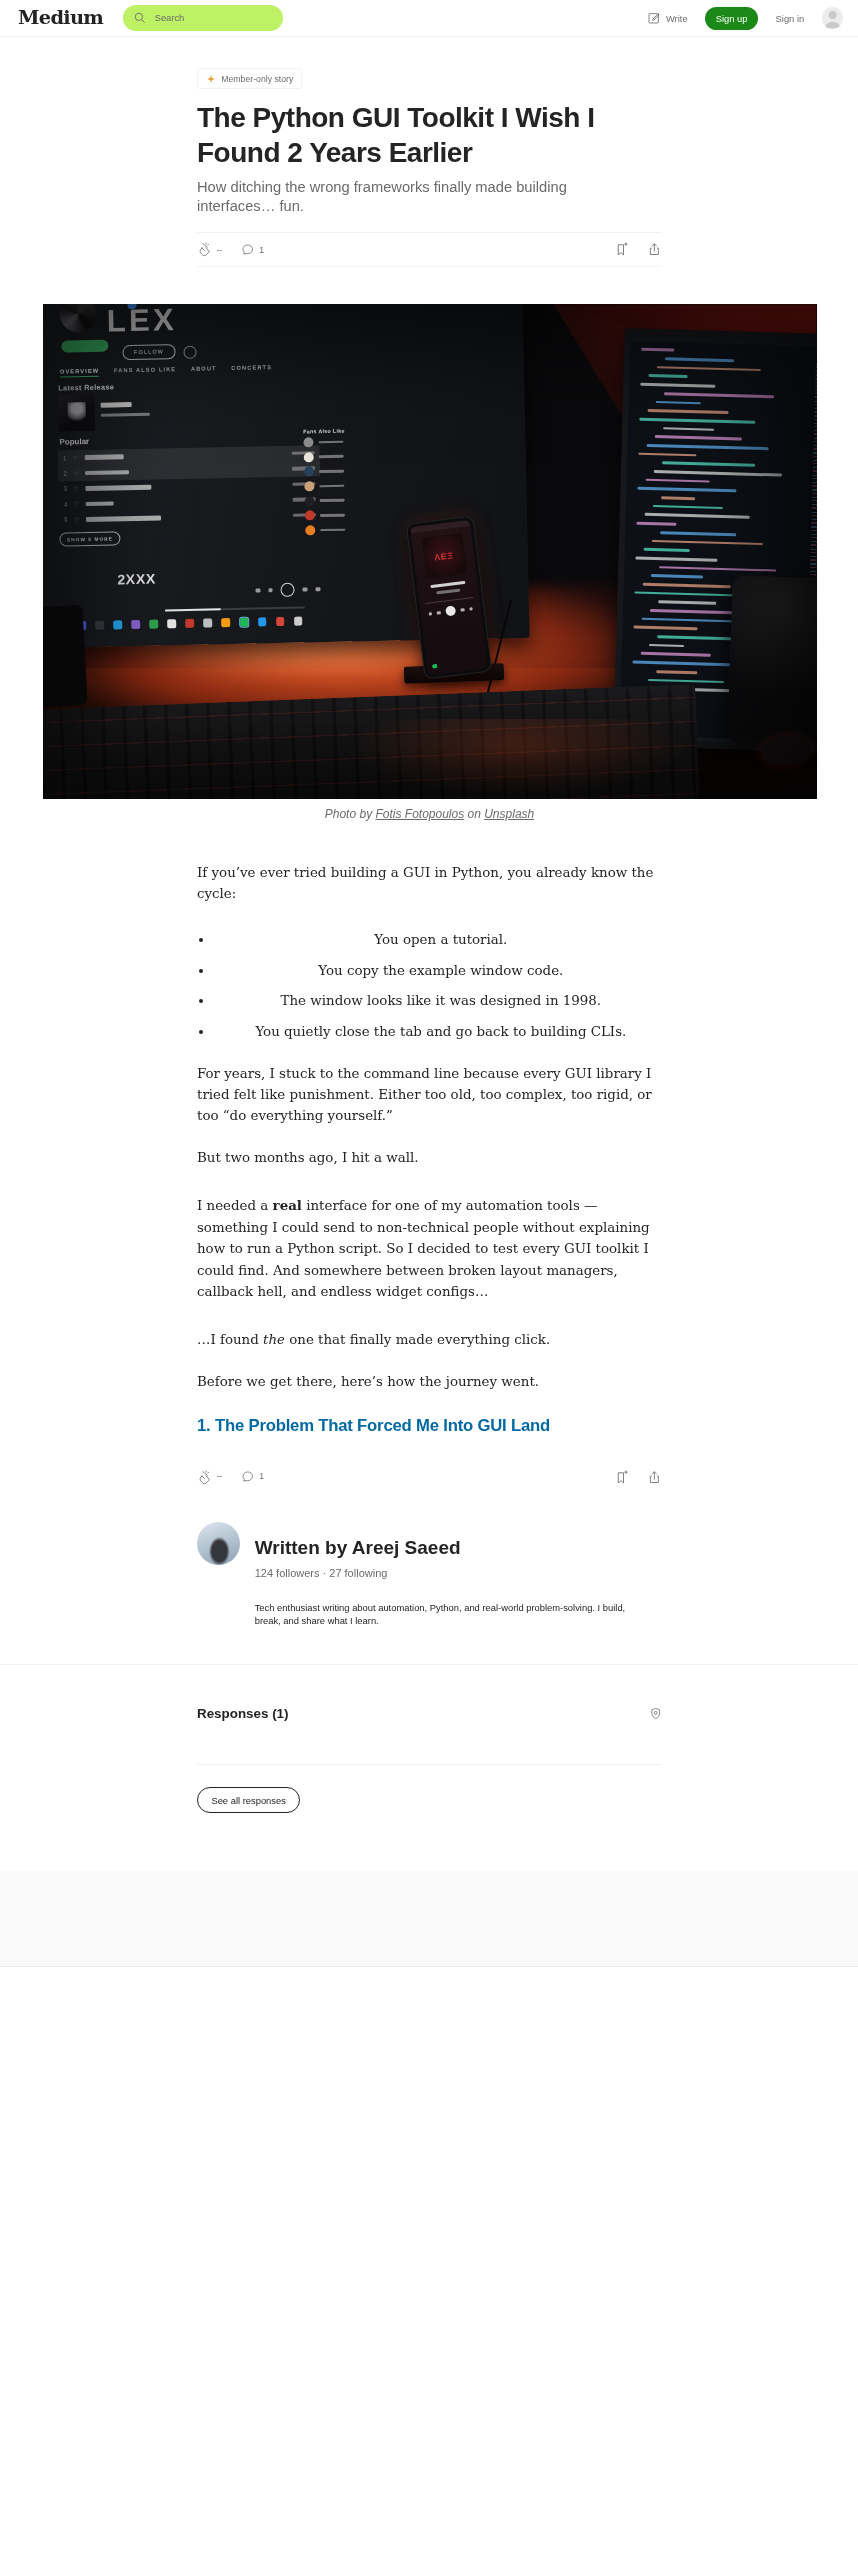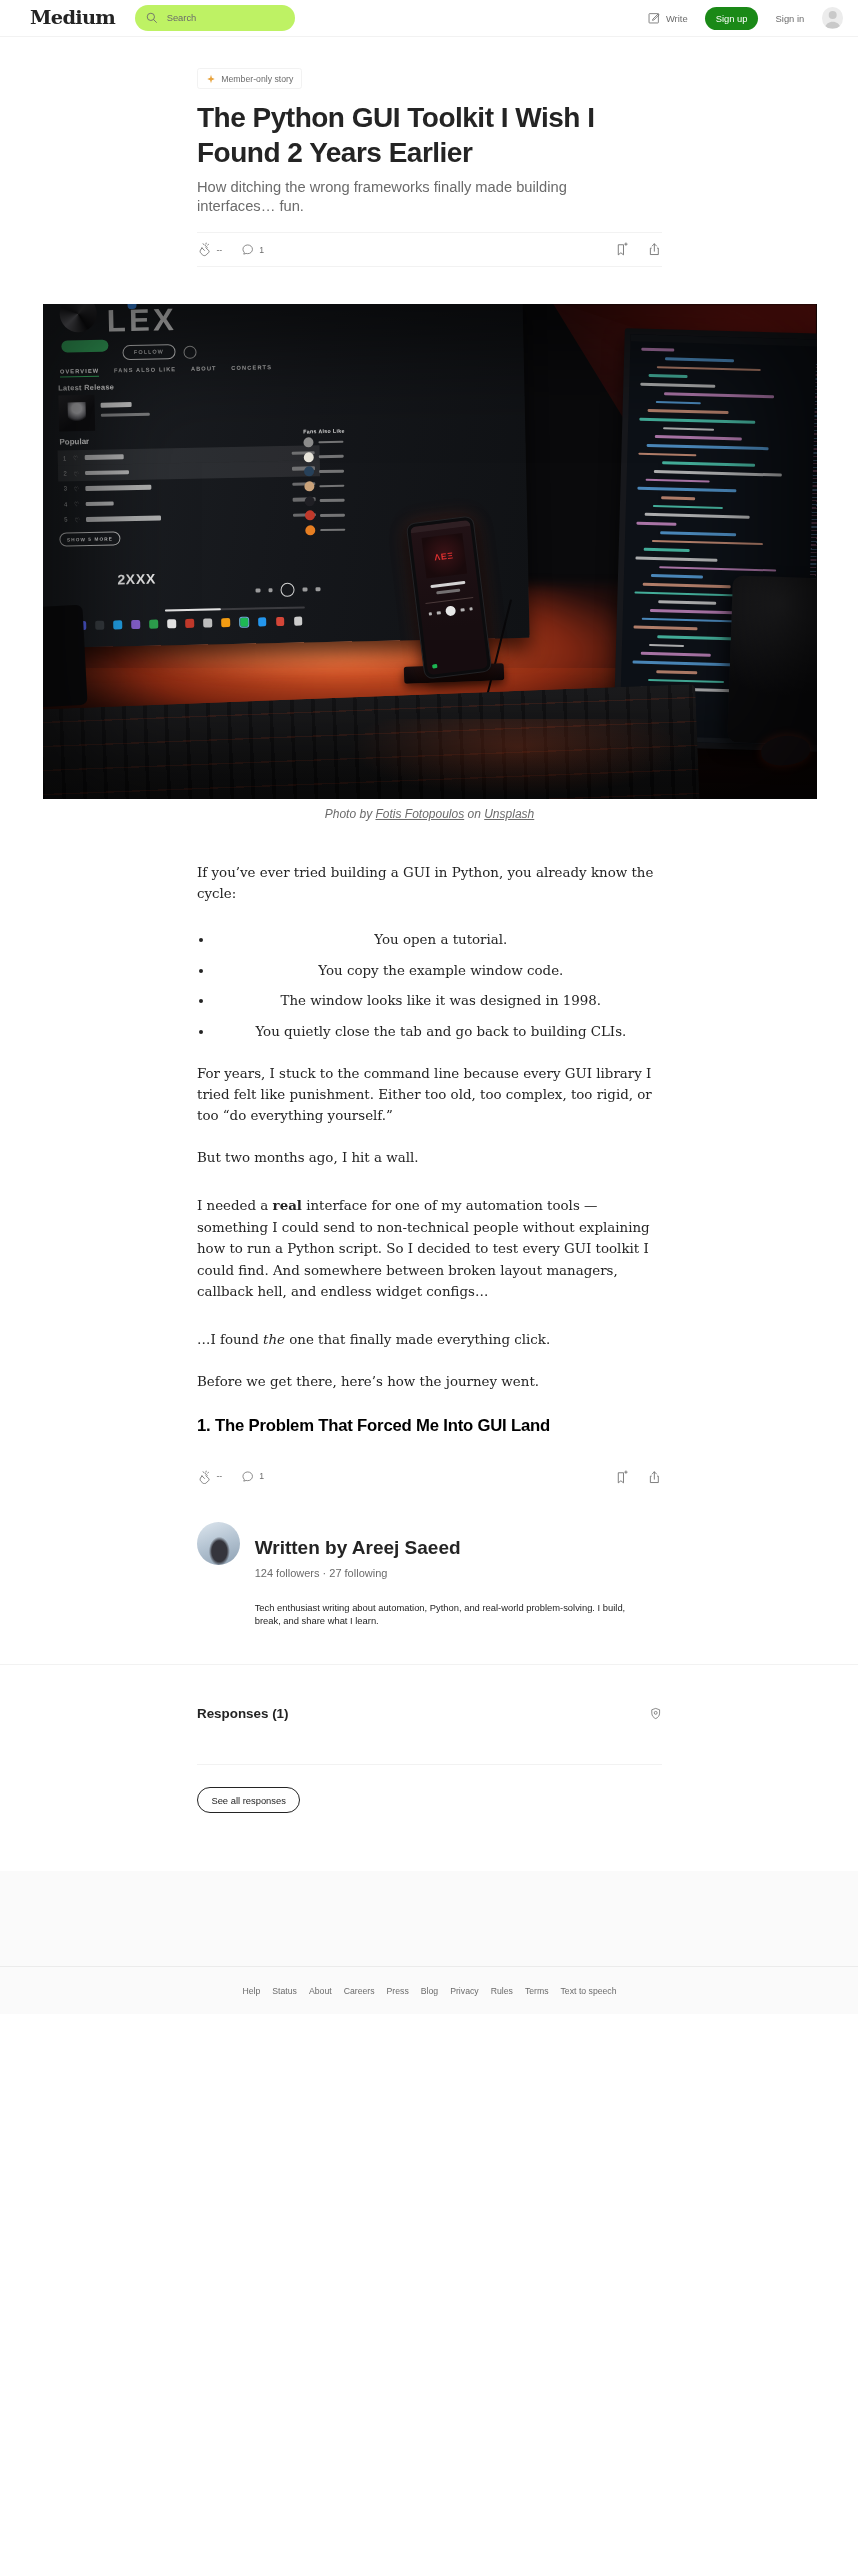--- a/index.html
+++ b/index.html
@@ -1,20 +1,20 @@
 <!DOCTYPE html>
 <html style="font-size:10.7px"><head>
 <meta charset="utf-8">
 <style>
   html,body{margin:0;padding:0;background:#fff;}
   body{width:859px;font-family:"Liberation Sans",sans-serif;color:#242424;}
   svg{display:block;}
 
   
-  .navbar{height:37px;border-bottom:0.7px solid #f2f2f2;display:flex;align-items:center;justify-content:space-between;padding:0 16px 0 30px;box-sizing:border-box;}
+  .navbar{height:37px;border-bottom:0.7px solid #f2f2f2;display:flex;align-items:center;justify-content:space-between;padding:0 16px 0 18px;box-sizing:border-box;}
   .nav-left{display:flex;align-items:center;gap:20px;}
   .logo{font-family:"DejaVu Serif",serif;font-weight:700;font-size:19.4px;letter-spacing:-0.7px;color:#242424;cursor:pointer;}
   .search-pill{display:flex;align-items:center;gap:6.7px;background:#bef264;border-radius:13.4px;height:25.4px;width:160px;padding:0 9.4px;box-sizing:border-box;}
   .search-pill input{border:none;outline:none;background:transparent;font-size:9.4px;color:#242424;width:114px;font-family:"Liberation Sans",sans-serif;}
   .search-pill input::placeholder{color:#6b6b6b;}
   .nav-right{display:flex;align-items:center;gap:17.4px;}
   .write-btn{display:flex;align-items:center;gap:5.3px;color:#6b6b6b;font-size:9.4px;cursor:pointer;}
   .signup-btn{background:#1a8917;color:#fff;font-size:9.4px;border:none;border-radius:66px;padding:6px 10.7px;cursor:pointer;font-family:"Liberation Sans",sans-serif;}
   .signin-link{color:#6b6b6b;font-size:9.4px;cursor:pointer;}
   .nav-avatar{width:21.4px;height:21.4px;border-radius:50%;background:#ececec;overflow:hidden;display:flex;align-items:flex-end;justify-content:center;cursor:pointer;}
@@ -121,21 +121,21 @@
   .hero-caption a{color:#6b6b6b;text-decoration:underline;cursor:pointer;}
 
   
   .article-body{padding-top:41px;font-family:"DejaVu Serif",serif;font-size:13.4px;line-height:21.4px;color:#242424;}
   .article-body p{margin:20px 0 0;}
   .article-body p.first{margin-top:0;}
   .article-body p.big-gap{margin-top:27px;}
   .article-body ul{margin:24px 0 8px;padding-left:17.4px;text-align:center;}
   .article-body li{margin-top:9.4px;padding-left:5.3px;}
   .article-body li:first-child{margin-top:0;}
-  h2.section-h{font-family:"Liberation Sans",sans-serif;font-size:16.7px;font-weight:700;letter-spacing:-0.2px;margin:23px 0 0;color:#000000;}
+  h2.section-h{font-family:"Liberation Sans",sans-serif;font-size:16.7px;font-weight:700;letter-spacing:-0.2px;margin:23px 0 0;color:#0369a1;}
 
   
   .author-card{margin-top:28px;display:flex;gap:14.7px;}
   .author-card .avatar-photo{width:43px;height:43px;flex:0 0 43px;}
   .ac-name{font-size:19px;font-weight:700;margin-top:15px;}
   .ac-stats{font-size:11px;color:#6b6b6b;margin-top:5.3px;}
   .ac-bio{font-size:9.4px;line-height:13.4px;color:#242424;margin-top:16px;max-width:374px;}
 
   .full-divider{margin-top:37px;border-top:0.7px solid #f2f2f2;}
 
@@ -515,27 +515,15 @@
           <circle cx="12" cy="10.5" r="2.6"></circle>
       </svg>
     </span>
   </div>
   <div class="resp-divider"></div>
   <button class="see-all-btn">See all responses</button>
 </div>
 
 <div class="footer">
   <div class="footer-upper"></div>
-  <div class="footer-links">
-      <span>Help</span>
-      <span>Status</span>
-      <span>About</span>
-      <span>Careers</span>
-      <span>Press</span>
-      <span>Blog</span>
-      <span>Privacy</span>
-      <span>Rules</span>
-      <span>Terms</span>
-      <span>Text to speech</span>
-    </div>
 </div>
 <div class="bottom-space"></div>
 
 
 </body></html>

